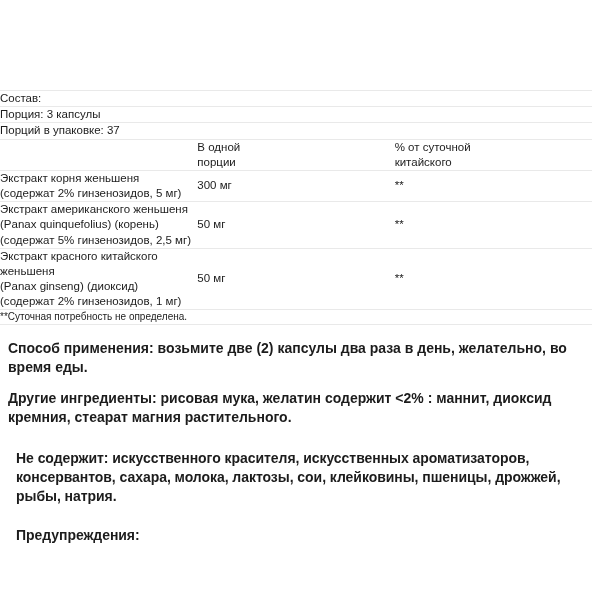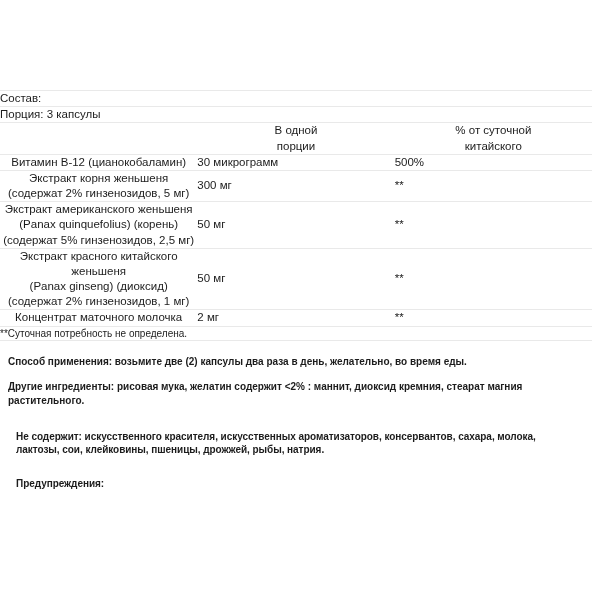--- a/index.html
+++ b/index.html
@@ -48,36 +48,36 @@
   .cell { padding-top: 7px; padding-bottom: 7px; }
   .cell-lines { padding-top: 6px; padding-bottom: 6px; }
 
   .hdr-cell {
     padding-top: 8px;
     padding-bottom: 8px;
     vertical-align: top;
   }
   .hdr-blank { height: 1px; }
 
-  .nameline { display: block; text-align: center; }
+  .nameline { display: block; }
 
   .footnote {
     padding-top: 7px;
     padding-bottom: 7px;
     padding-left: 8px;
     font-size: 10px;
   }
 
   
   .notes {
     width: 592px;
     box-sizing: border-box;
     padding-left: 8px;
     padding-right: 4px;
-    font-size: 10px;
+    font-size: 14px;
     line-height: 1.36;
   }
   .note-bold {
     font-weight: bold;
     margin: 0;
     padding-top: 10px;
     padding-bottom: 2px;
   }
   .note-strong-top { padding-top: 13px; }
   .note-plain {
@@ -96,40 +96,36 @@
 
   <table class="facts">
     <tbody>
 
       <tr class="rowline">
         <td class="c-name cell" colspan="3">Состав:</td>
       </tr>
       <tr class="rowline">
         <td class="c-name cell" colspan="3">Порция: 3 капсулы</td>
       </tr>
+      <tr class="rowline">
+        <td class="c-name cell" colspan="3">Порций в упаковке: 37</td>
+      </tr>
 
       <tr class="rowline">
         <td class="c-name hdr-cell"></td>
         <td class="c-amt hdr-cell">
           <span class="nameline">В одной</span>
           <span class="nameline">порции</span>
         </td>
         <td class="c-dv hdr-cell">
           <span class="nameline">% от суточной</span>
           <span class="nameline">китайского</span>
         </td>
       </tr>
 
-      <tr class="rowline">
-        <td class="c-name cell">
-          <span class="nameline">Витамин B-12 (цианокобаламин)</span>
-        </td>
-        <td class="c-amt cell">30 микрограмм</td>
-        <td class="c-dv cell">500%</td>
-      </tr>
 
       <tr class="rowline">
         <td class="c-name cell-lines">
           <span class="nameline">Экстракт корня женьшеня</span>
           <span class="nameline">(содержат 2% гинзенозидов, 5 мг)</span>
         </td>
         <td class="c-amt cell-lines">300 мг</td>
         <td class="c-dv cell-lines">**</td>
       </tr>
 
@@ -146,27 +142,20 @@
       <tr class="rowline">
         <td class="c-name cell-lines">
           <span class="nameline">Экстракт красного китайского женьшеня</span>
           <span class="nameline">(Panax ginseng) (диоксид)</span>
           <span class="nameline">(содержат 2% гинзенозидов, 1 мг)</span>
         </td>
         <td class="c-amt cell-lines">50 мг</td>
         <td class="c-dv cell-lines">**</td>
       </tr>
 
-      <tr class="rowline">
-        <td class="c-name cell">
-          <span class="nameline">Концентрат маточного молочка</span>
-        </td>
-        <td class="c-amt cell">2 мг</td>
-        <td class="c-dv cell">**</td>
-      </tr>
 
       <tr class="rowline">
         <td class="footnote" colspan="3">**Суточная потребность не определена.</td>
       </tr>
 
       <tr class="rowline">
         <td class="hdr-blank" colspan="3"></td>
       </tr>
 
     </tbody>

